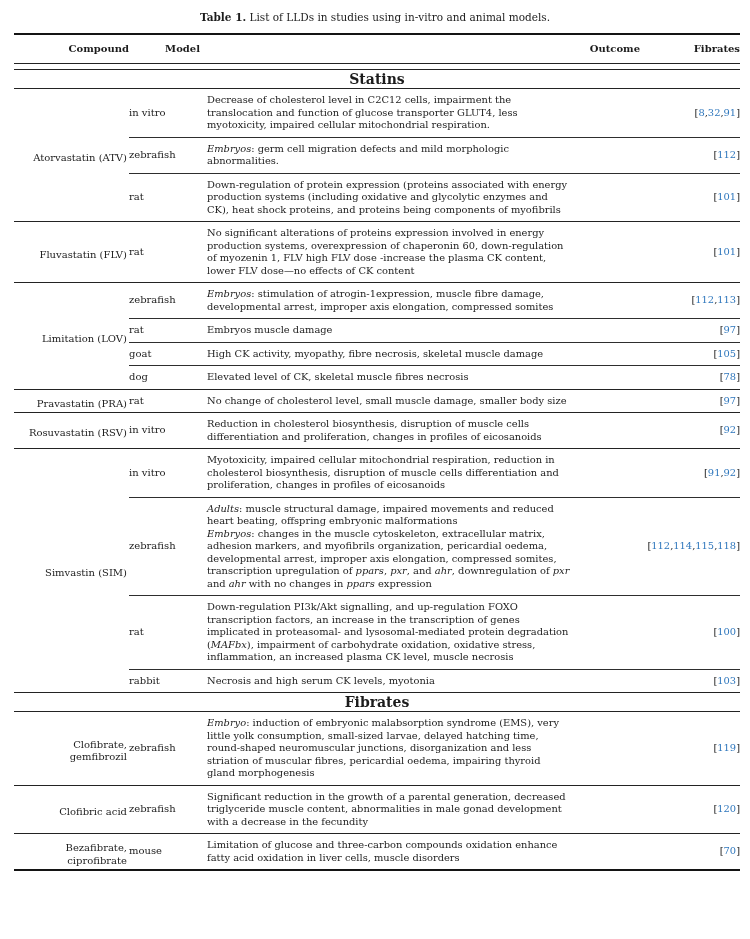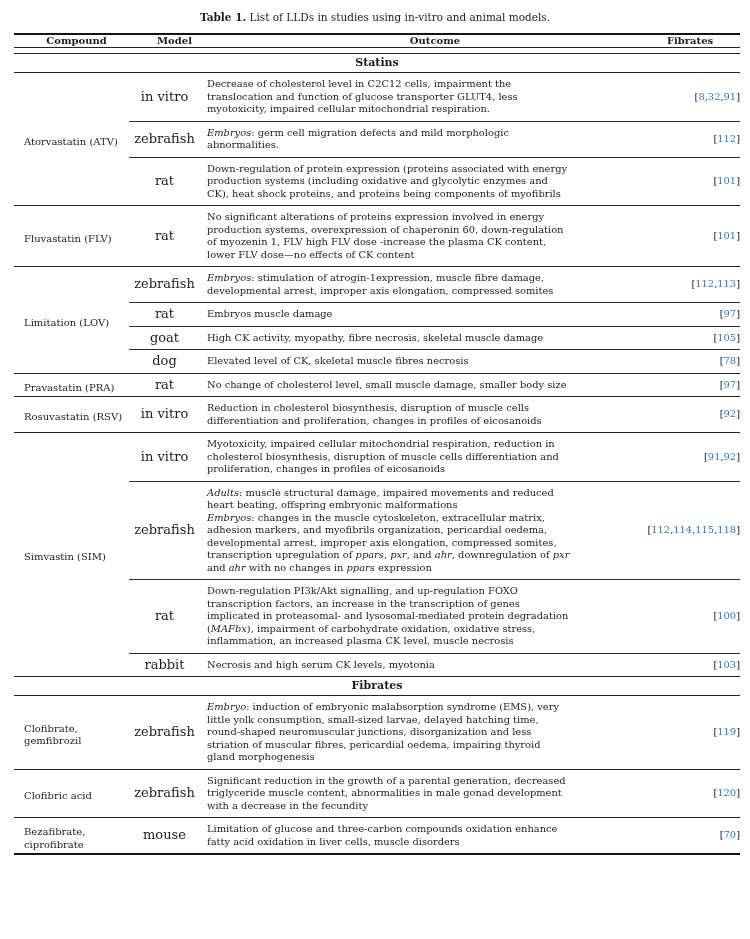--- a/index.html
+++ b/index.html
@@ -16,47 +16,47 @@
     border-collapse:collapse;table-layout:fixed;
     width:726px;margin:9px 0 0 14px;
     border-bottom:2px solid #141414;
   }
   col.c-compound{width:115px;}
   col.c-model{width:71px;}
   col.c-outcome{width:440px;}
   col.c-ref{width:100px;}
 
   thead th{
-    font-size:10px;font-weight:bold;padding:0 0;
+    font-size:10px;font-weight:bold;padding:8px 0;
     border-top:2px solid #141414;border-bottom:1px solid #232323;
-    text-align:center;vertical-align:middle;line-height:12px;
+    text-align:right;vertical-align:middle;line-height:12px;
   }
   th.h-compound{padding-left:10px;}
   th.h-model{padding-left:20px;}
   th.h-outcome{padding-left:30px;}
 
   tr.spacer td{height:5px;padding:0;border-bottom:1px solid #232323;}
 
   tr.section td{
     border-top:1px solid #232323;border-bottom:1px solid #232323;
-    text-align:center;font-weight:bold;font-size:11px;
+    text-align:center;font-weight:bold;font-size:14px;
     padding:3px 0;line-height:12px;
   }
 
   td{font-size:9.9px;}
   tr.group-start td{border-top:1px solid #232323;margin-top:16px;}
   td.part-top{border-top:1px solid #2e2e2e;}
 
   td.compound{
+    text-align:right;vertical-align:middle;
+    padding:8px 2px 2px 10px;line-height:12.5px;font-size:10px;
+  }
+  td.model{
     text-align:left;vertical-align:middle;
-    padding:8px 2px 2px 10px;line-height:12.5px;font-size:10px;
-  }
-  td.model{
-    text-align:center;vertical-align:middle;
-    padding:2px 0;font-size:13px;line-height:12.5px;
+    padding:2px 0;font-size:10px;line-height:12.5px;
   }
   td.outcome{
     text-align:left;vertical-align:middle;
     padding:5px 70px 5px 7px;line-height:12.5px;
   }
   td.outcome .oline{line-height:12.5px;}
   td.ref{
     text-align:right;vertical-align:middle;padding:2px 0;line-height:12.5px;
   }
   .cite{color:var(--link,#2f77bd);}

